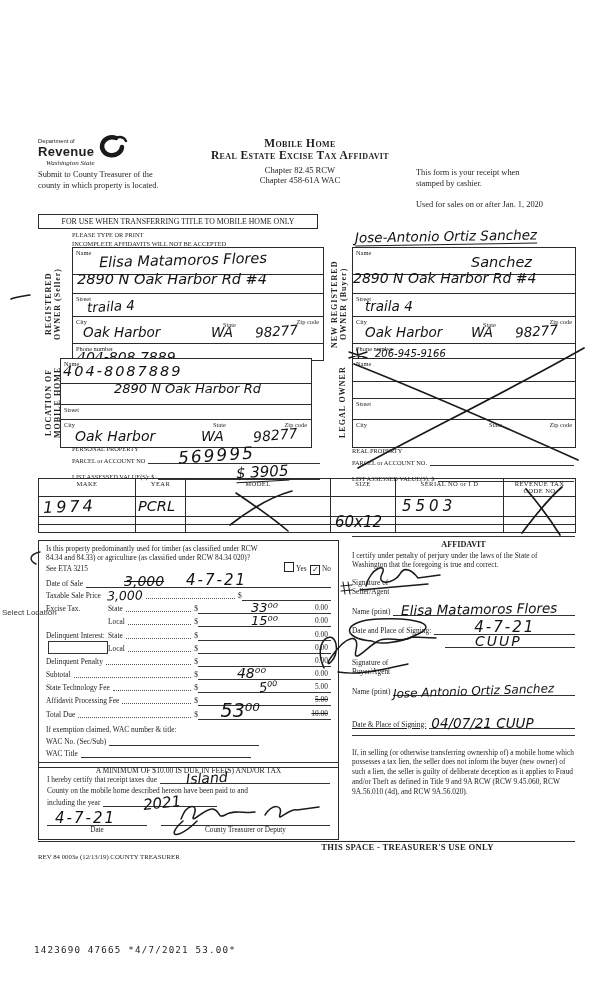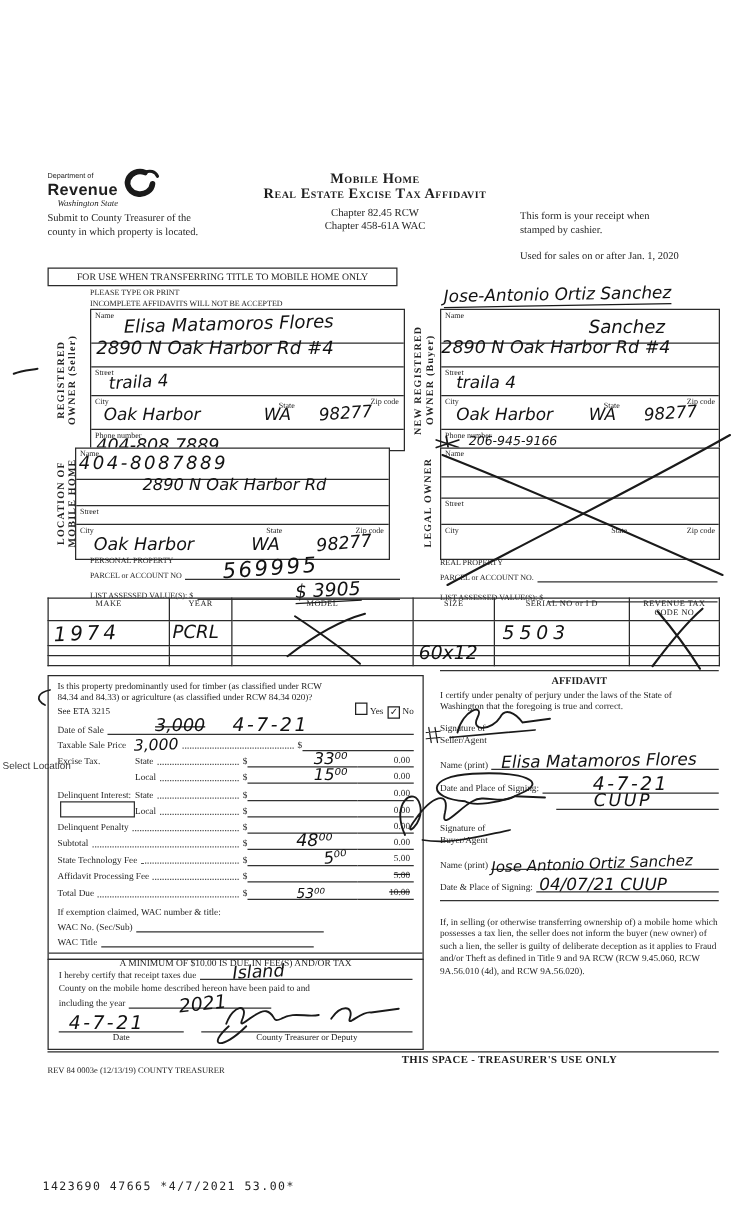--- a/index.html
+++ b/index.html
@@ -388,21 +388,21 @@
       <span class="dol">$</span>
     <span class="uln"></span>
     <span class="prt struck">5.00</span>
   </div>
 
   <div class="trow">
     <span style="padding-bottom:1px;">Total Due</span>
     <span class="dots"></span>
       <span class="dol">$</span>
     <span class="uln">
-        <span class="hv hw" style="font-size:11px;right:26px;">53⁰⁰</span>
+        <span class="hv hw" style="font-size:19px;right:26px;">53⁰⁰</span>
       </span>
     <span class="prt struck">10.00</span>
   </div>
 
   <div style="font-size:7.4px;margin-top:5px;">If exemption claimed, WAC number &amp; title:</div>
   <div class="frow" style="height:12px;">
     <span style="font-size:7.4px;">WAC No. (Sec/Sub)</span>
     <span class="uf" style="max-width:150px;"></span>
   </div>
   <div class="frow" style="height:12px;">
@@ -469,21 +469,21 @@
     </span>
   </div>
 
   <div class="frow" style="height:15px;margin-top:4px;">
     <span style="font-size:7.4px;">Name (print)</span>
     <span class="uf">
       <span class="hw abs" style="left:0px;bottom:-3px;font-size:12px;transform:rotate(-2deg);">Jose Antonio Ortiz Sanchez</span>
     </span>
   </div>
 
-  <div class="frow" style="height:15px;margin-top:3px;border-bottom:0;">
+  <div class="frow" style="height:15px;margin-top:18px;border-bottom:0;text-decoration:underline;">
     <span style="font-size:7.4px;">Date &amp; Place of Signing:</span>
     <span class="uf">
       <span class="hw abs" style="left:2px;bottom:-3px;font-size:13.5px;">04/07/21  CUUP</span>
     </span>
   </div>
 
   <div style="border-top:1px solid #333;margin-top:6px;"></div>
   <div style="font-size:7.4px;line-height:1.35;margin-top:12px;text-align:left;">If, in selling (or otherwise transferring ownership of) a mobile home which possesses a tax lien, the seller does not inform the buyer (new owner) of such a lien, the seller is guilty of deliberate deception as it applies to Fraud and/or Theft as defined in Title 9 and 9A RCW (RCW 9.45.060, RCW 9A.56.010 (4d), and RCW 9A.56.020).</div>
 </div>
 

